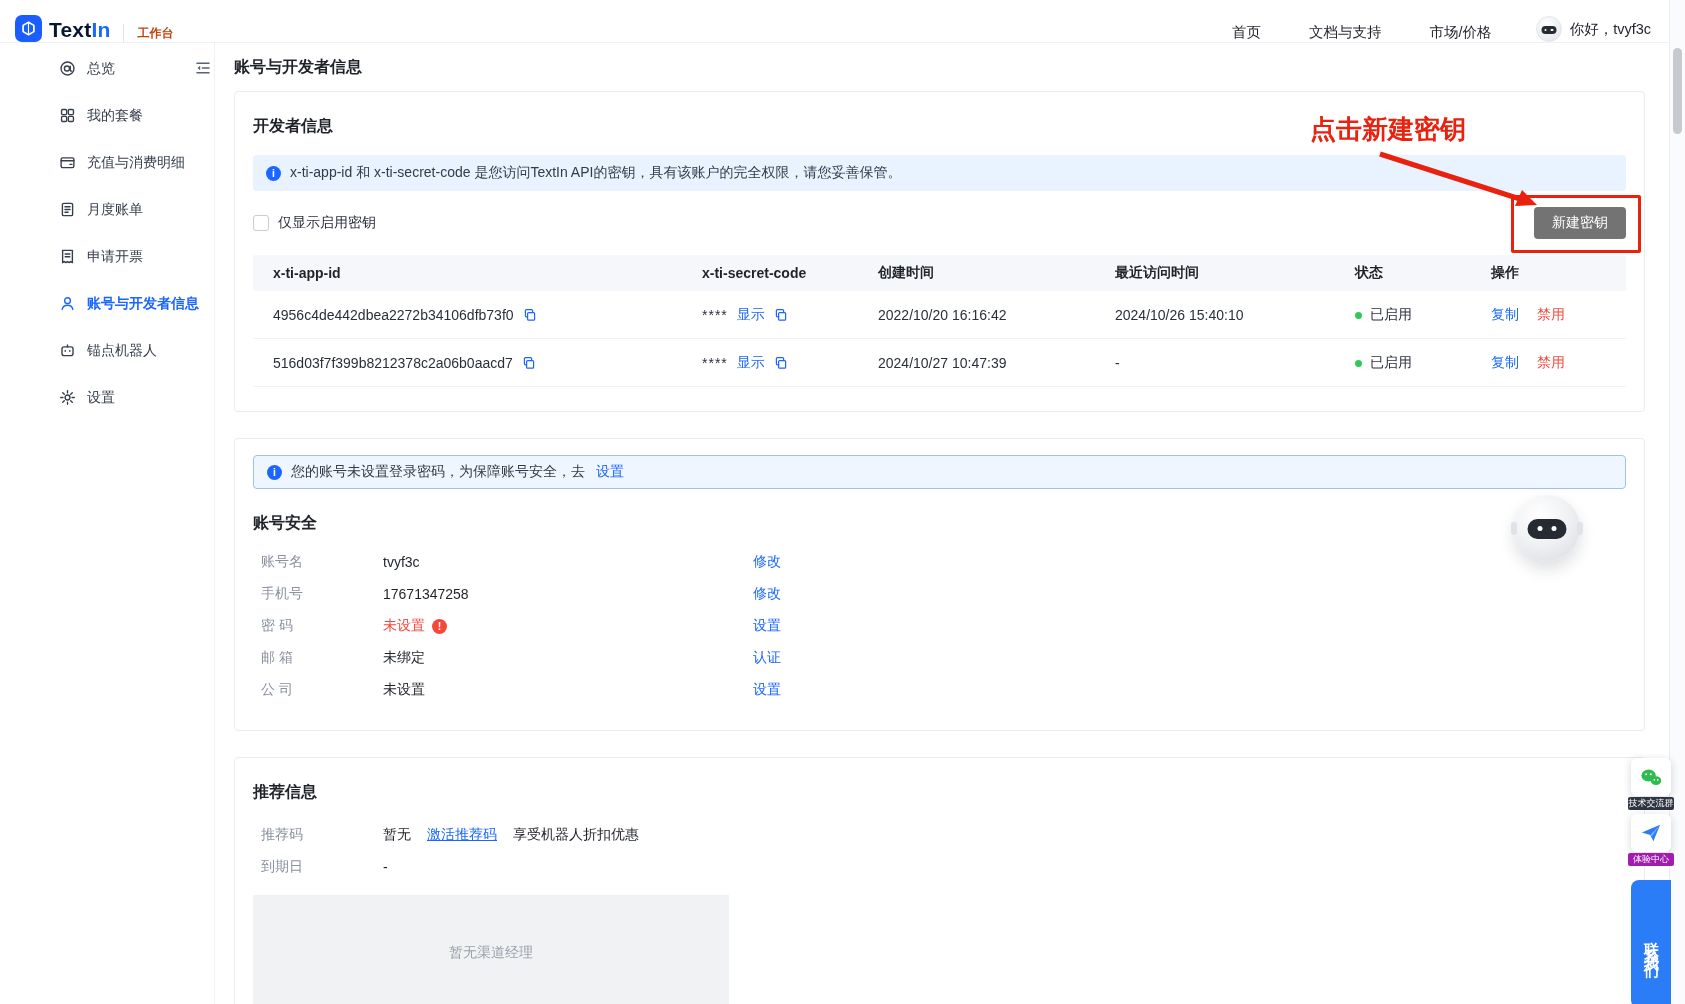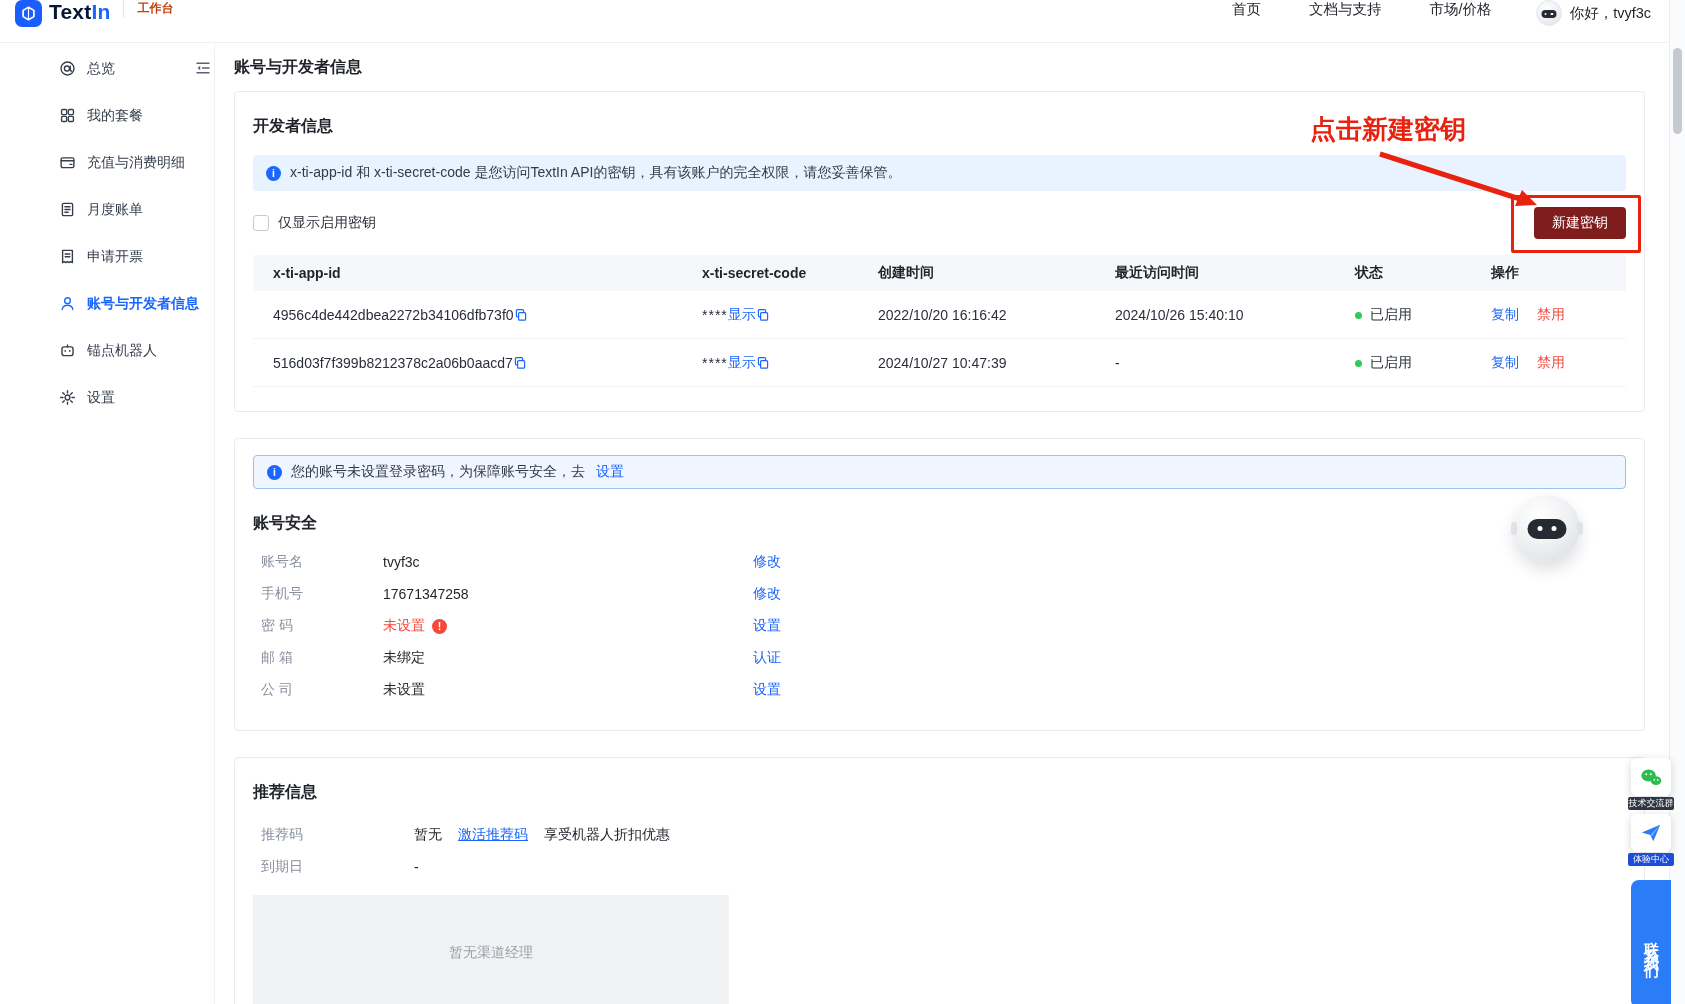--- a/index.html
+++ b/index.html
@@ -7,21 +7,21 @@
   body {
     font-family:"Liberation Sans","DejaVu Sans",sans-serif;
     font-size:14px; color:#1f2329; background:#fff; overflow:hidden; position:relative;
   }
   .lnk { color:#1a66ff; cursor:pointer; }
   .lnk.danger { color:#f5483b; }
 
   
   .topbar {
     position:absolute; top:0; left:0; width:100%; height:43px; background:#fff;
-    display:flex; align-items:flex-start; padding:0 34px 0 15px; border-bottom:1px solid #f0f1f4; z-index:30;
+    display:flex; align-items:flex-end; padding:0 34px 0 15px; border-bottom:1px solid #f0f1f4; z-index:30;
   }
   .logo-mark { width:27px; height:27px; border-radius:7px; background:#1a5eff; display:flex; align-items:center; justify-content:center; margin-right:7px; }
   .logo-text { font-size:21px; font-weight:700; color:#071733; letter-spacing:.2px; }
   .logo-text .accent { color:#1a66ff; }
   .top-divider { width:1px; height:18px; background:#e2e5ea; margin:0 13px; }
   .workspace { font-size:12px; font-weight:700; color:#c2410c; }
   .top-nav { margin-left:auto; display:flex; gap:48px; font-size:14.5px; color:#1f2329; }
   .top-nav .nav-item { cursor:pointer; }
   .user { display:flex; align-items:center; gap:8px; margin-left:44px; cursor:pointer; }
   .mini-avatar { width:26px; height:26px; border-radius:50%; background:radial-gradient(circle at 38% 30%, #ffffff, #e9ebef 70%, #d8dbe1); border:1px solid #e4e7ec; position:relative; }
@@ -49,25 +49,25 @@
 
   
   .card-dev { padding:24px 18px 24px; }
   .notice { margin-top:18px; height:36px; background:#e9f2ff; border-radius:4px; display:flex; align-items:center; gap:9px; padding:0 13px; color:#333b48; }
   .badge-ic { width:15px; height:15px; border-radius:50%; color:#fff; font-size:10.5px; font-weight:700; display:flex; align-items:center; justify-content:center; flex:0 0 15px; }
   .badge-ic.info { background:#1a66ff; }
   .badge-ic.warn { background:#f5483b; }
   .filter-row { margin-top:14px; height:36px; display:flex; align-items:center; justify-content:space-between; }
   .chk-wrap { display:flex; align-items:center; gap:9px; cursor:pointer; color:#2a2f3a; }
   .chk { width:16px; height:16px; border:1px solid #c6ccd4; border-radius:3px; background:#fff; }
-  .btn-primary { background:#7f1d1d; color:#fff; border:none; border-radius:4px; height:32px; padding:0 18px; font-size:14px; cursor:pointer; font-family:inherit; }
+  .btn-primary { background:#737373; color:#fff; border:none; border-radius:4px; height:32px; padding:0 18px; font-size:14px; cursor:pointer; font-family:inherit; }
   .t-head, .t-row { display:grid; grid-template-columns:429px 176px 237px 240px 136px 1fr; align-items:center; padding-left:20px; }
   .t-head { margin-top:14px; background:#f5f7fa; height:36px; font-weight:700; color:#1f2329; border-radius:2px; }
   .t-row { height:48px; border-bottom:1px solid #f0f2f5; color:#2a2f3a; }
-  .cell-flex { display:flex; align-items:center; gap:0; }
+  .cell-flex { display:flex; align-items:center; gap:9px; }
   .copy-ic { width:14px; height:14px; color:#1a66ff; cursor:pointer; flex:0 0 14px; }
   .mask { letter-spacing:1px; }
   .dot { width:7px; height:7px; border-radius:50%; background:#34c759; display:inline-block; margin-right:8px; }
   .ops { display:flex; gap:18px; }
 
   
   .card-sec { margin-top:26px; padding:16px 18px 24px; position:relative; }
   .sec-banner { height:34px; background:#f0f6ff; border:1px solid #9cc0f2; border-radius:4px; display:flex; align-items:center; gap:9px; padding:0 13px; color:#333b48; }
   .sec-banner .lnk { margin-left:2px; }
   .sec-title { margin-top:24px; }
@@ -84,30 +84,30 @@
   .robot-head::before { left:-3px; } .robot-head::after { right:-3px; }
   .robot-visor { position:absolute; left:50%; top:24px; transform:translateX(-50%); width:39px; height:20px; background:#262a33; border-radius:10px; }
   .robot-visor::before, .robot-visor::after { content:""; position:absolute; top:7px; width:5px; height:5px; border-radius:50%; background:#fff; }
   .robot-visor::before { left:10px; } .robot-visor::after { right:10px; }
 
   
   .card-ref { margin-top:26px; padding:24px 18px 24px; min-height:300px; }
   .ref-rows { margin-top:16px; padding-left:8px; }
   .ref-row { display:grid; grid-template-columns:122px auto; align-items:center; height:32px; }
   .ref-label { color:#8a919f; }
-  .ref-value { display:flex; align-items:center; gap:16px;margin-left:31px; }
+  .ref-value { display:flex; align-items:center; gap:16px; }
   .underline { text-decoration:underline; }
   .manager-box { margin-top:12px; width:476px; height:116px; background:#f1f2f4; display:flex; align-items:center; justify-content:center; color:#9aa0aa; }
 
   
   .float-widgets { position:absolute; right:12px; top:758px; width:44px; display:flex; flex-direction:column; align-items:center; z-index:40; }
   .fw-box { width:40px; height:38px; background:#fff; border-radius:6px; box-shadow:0 2px 8px rgba(20,30,50,.18); display:flex; align-items:center; justify-content:center; cursor:pointer; }
   .fw-label { width:46px; font-size:9px; line-height:13px; text-align:center; color:#fff; border-radius:2px; margin-top:1px; }
   .fw-label.dark { background:#2f3542; }
-  .fw-label.blue { background:#1d4ed8; }
+  .fw-label.blue { background:#a21caf; }
   .fw + .fw { margin-top:4px; }
   .fw { display:flex; flex-direction:column; align-items:center; }
   .contact-bar { margin-top:14px; width:40px; height:128px; background:#2b7cf7; border-radius:8px 0 0 8px;
     color:#fff; font-size:15px; font-weight:700; writing-mode:vertical-rl; text-orientation:upright; letter-spacing:7px;
     display:flex; align-items:center; justify-content:center; cursor:pointer; }
 
   
   .scrollbar { position:absolute; right:0; top:0; bottom:0; width:16px; background:#fafbfc; border-left:1px solid #ededf0; z-index:35; }
   .scroll-thumb { position:absolute; top:48px; left:3px; width:9px; height:86px; background:#c6c9ce; border-radius:5px; }
 

